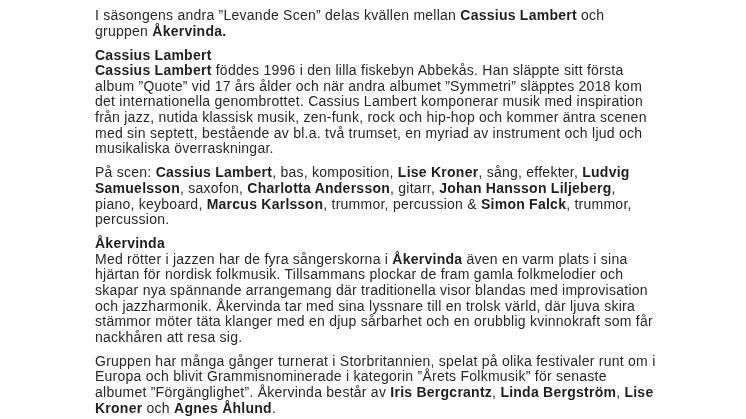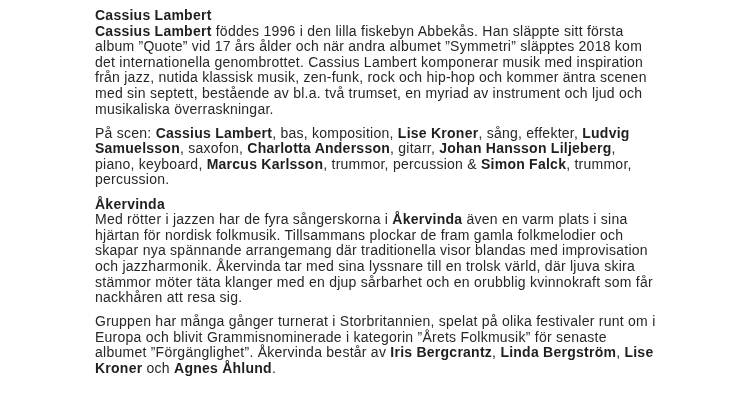--- a/index.html
+++ b/index.html
@@ -33,18 +33,19 @@
   .article strong {
     font-weight: 700;
     color: #1f1f1f;
   }
 </style>
 </head>
 <body>
 
 <div class="page">
   <div class="article" id="article">
+      <p class="block"><span>I säsongens andra ”Levande Scen” delas kvällen mellan </span><strong>Cassius Lambert</strong><span> och gruppen </span><strong>Åkervinda.</strong></p>
       <p class="block"><strong>Cassius Lambert</strong><br><strong>Cassius Lambert</strong><span> föddes 1996 i den lilla fiskebyn Abbekås. Han släppte sitt första album ”Quote” vid 17 års ålder och när andra albumet ”Symmetri” släpptes 2018 kom det internationella genombrottet. Cassius Lambert komponerar musik med inspiration från jazz, nutida klassisk musik, zen-funk, rock och hip-hop och kommer äntra scenen med sin septett, bestående av bl.a. två trumset, en myriad av instrument och ljud och musikaliska överraskningar.</span></p>
       <p class="block"><span>På scen: </span><strong>Cassius Lambert</strong><span>, bas, komposition, </span><strong>Lise Kroner</strong><span>, sång, effekter, </span><strong>Ludvig Samuelsson</strong><span>, saxofon, </span><strong>Charlotta Andersson</strong><span>, gitarr, </span><strong>Johan Hansson Liljeberg</strong><span>, piano, keyboard, </span><strong>Marcus Karlsson</strong><span>, trummor, percussion &amp; </span><strong>Simon Falck</strong><span>, trummor, percussion.</span></p>
       <p class="block"><strong>Åkervinda</strong><br><span>Med rötter i jazzen har de fyra sångerskorna i </span><strong>Åkervinda</strong><span> även en varm plats i sina hjärtan för nordisk folkmusik. Tillsammans plockar de fram gamla folkmelodier och skapar nya spännande arrangemang där traditionella visor blandas med improvisation och jazzharmonik. Åkervinda tar med sina lyssnare till en trolsk värld, där ljuva skira stämmor möter täta klanger med en djup sårbarhet och en orubblig kvinnokraft som får nackhåren att resa sig.</span></p>
       <p class="block"><span>Gruppen har många gånger turnerat i Storbritannien, spelat på olika festivaler runt om i Europa och blivit Grammisnominerade i kategorin ”Årets Folkmusik” för senaste albumet ”Förgänglighet”. Åkervinda består av </span><strong>Iris Bergcrantz</strong><span>, </span><strong>Linda Bergström</strong><span>, </span><strong>Lise Kroner</strong><span> och </span><strong>Agnes Åhlund</strong><span>.</span></p>
     </div>
 </div>
 
 </body></html>

